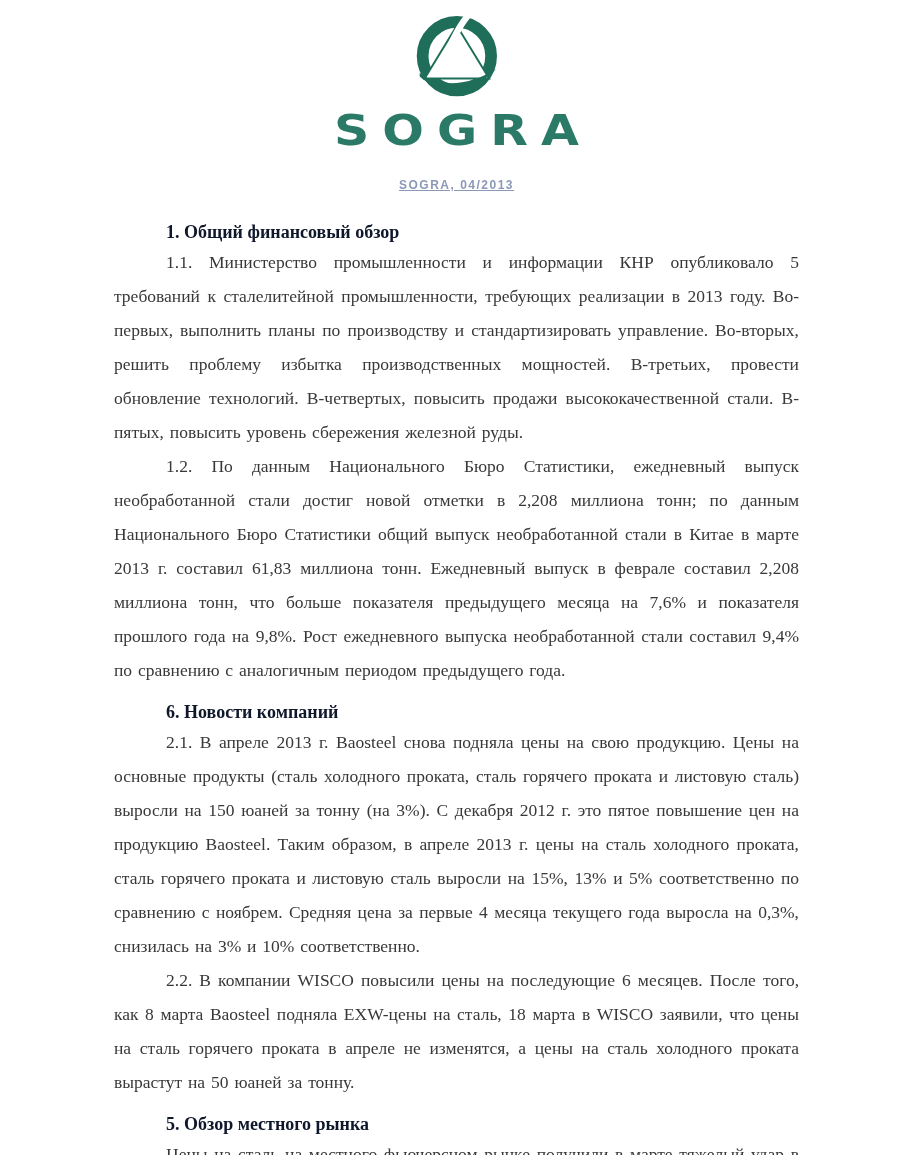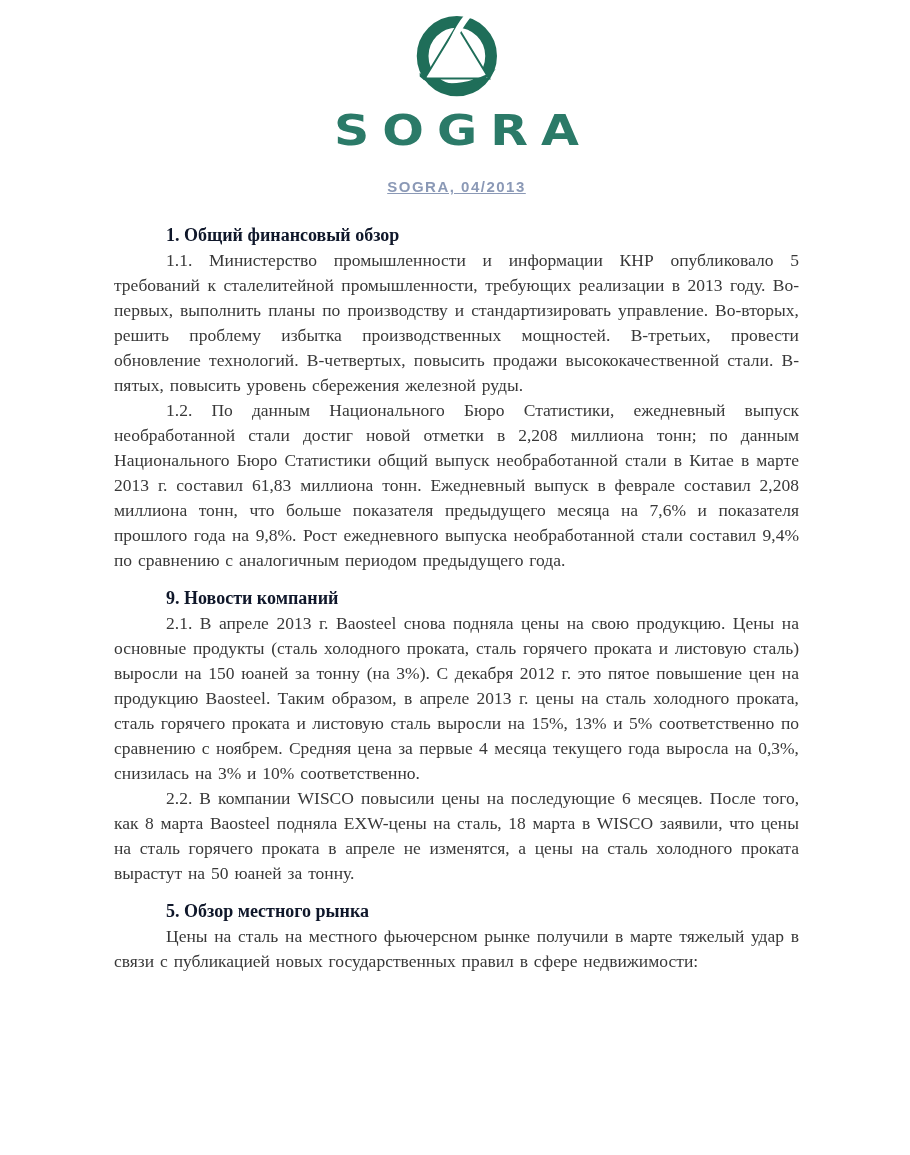--- a/index.html
+++ b/index.html
@@ -33,21 +33,21 @@
     letter-spacing: 13px;
     margin-left: 13px; 
     transform: scaleY(0.88);
     color: var(--wordmark-green, #2b7a68);
   }
 
   .issue-link {
     display: inline-block;
     margin-top: 22px;
     font-family: "Liberation Sans", sans-serif;
-    font-size: 15px;
+    font-size: 12px;
     font-weight: bold;
     letter-spacing: 1.5px;
     color: var(--link-blue, #8b99b6);
     text-decoration: underline;
     cursor: pointer;
     text-align: center;
   }
 
   
   .doc-title {
@@ -71,21 +71,21 @@
     font-weight: bold;
     color: #0f172a;
   }
   .doc-section:nth-of-type(1) .sec-heading { margin-top: 27px; }
 
   .para {
     margin: 0;
     text-indent: 52px;
     text-align: justify;
     font-size: 17.5px;
-    line-height: 25px;
+    line-height: 34px;
     word-spacing: 1.5px;
     color: #383838;
   }
   
   .doc-section:nth-of-type(1) .para + .para { }
 
   .inline-link { cursor: pointer; }
 </style>
 </head>
 <body>
@@ -117,21 +117,21 @@
 
 
   <main class="doc-body">
 
   <section class="doc-section">
         <h2 class="sec-heading">1. Общий финансовый обзор</h2>
         <p class="para"><span>1.1. Министерство промышленности и информации КНР опубликовало 5 требований к сталелитейной промышленности, требующих реализации в 2013 году. Во-первых, выполнить планы по производству и стандартизировать управление. Во-вторых, решить проблему избытка производственных мощностей. В-третьих, провести обновление технологий. В-четвертых, повысить продажи высококачественной стали. В-пятых, повысить уровень сбережения железной руды.</span></p>
         <p class="para"><span>1.2. По данным Национального Бюро Статистики, ежедневный выпуск необработанной стали достиг новой отметки в 2,208 миллиона тонн; по данным Национального Бюро Статистики общий выпуск необработанной стали в Китае в марте 2013 г. составил 61,83 миллиона тонн. Ежедневный выпуск в феврале составил 2,208 миллиона тонн, что больше показателя предыдущего месяца на 7,6% и показателя прошлого года на 9,8%. Рост ежедневного выпуска необработанной стали составил 9,4% по сравнению с аналогичным периодом предыдущего года.</span></p>
       </section>
       <section class="doc-section">
-        <h2 class="sec-heading">9. Новости компаний</h2>
+        <h2 class="sec-heading">6. Новости компаний</h2>
         <p class="para"><span>2.1. В апреле 2013 г. </span><span class="inline-link">Baosteel</span><span> снова подняла цены на свою продукцию. Цены на основные продукты (сталь холодного проката, сталь горячего проката и листовую сталь) выросли на 150 юаней за тонну (на 3%). С декабря 2012 г. это пятое повышение цен на продукцию </span><span class="inline-link">Baosteel</span><span>. Таким образом, в апреле 2013 г. цены на сталь холодного проката, сталь горячего проката и листовую сталь выросли на 15%, 13% и 5% соответственно по сравнению с ноябрем. Средняя цена за первые 4 месяца текущего года выросла на 0,3%, снизилась на 3% и 10% соответственно.</span></p>
         <p class="para"><span>2.2. </span><span class="inline-link">В</span><span> компании WISCO повысили цены на последующие 6 месяцев. После того, как 8 марта </span><span class="inline-link">Baosteel</span><span> подняла EXW-цены на сталь, 18 марта в WISCO заявили, что цены на сталь горячего проката в апреле не изменятся, а цены на сталь холодного проката вырастут на 50 юаней за тонну.</span></p>
       </section>
       <section class="doc-section">
         <h2 class="sec-heading">5. Обзор местного рынка</h2>
         <p class="para"><span>Цены на сталь на местного фьючерсном </span><span class="inline-link">рынке</span><span> получили в марте тяжелый удар в связи с публикацией новых государственных правил в сфере недвижимости:</span></p>
       </section>
     </main>
 
 </div>

